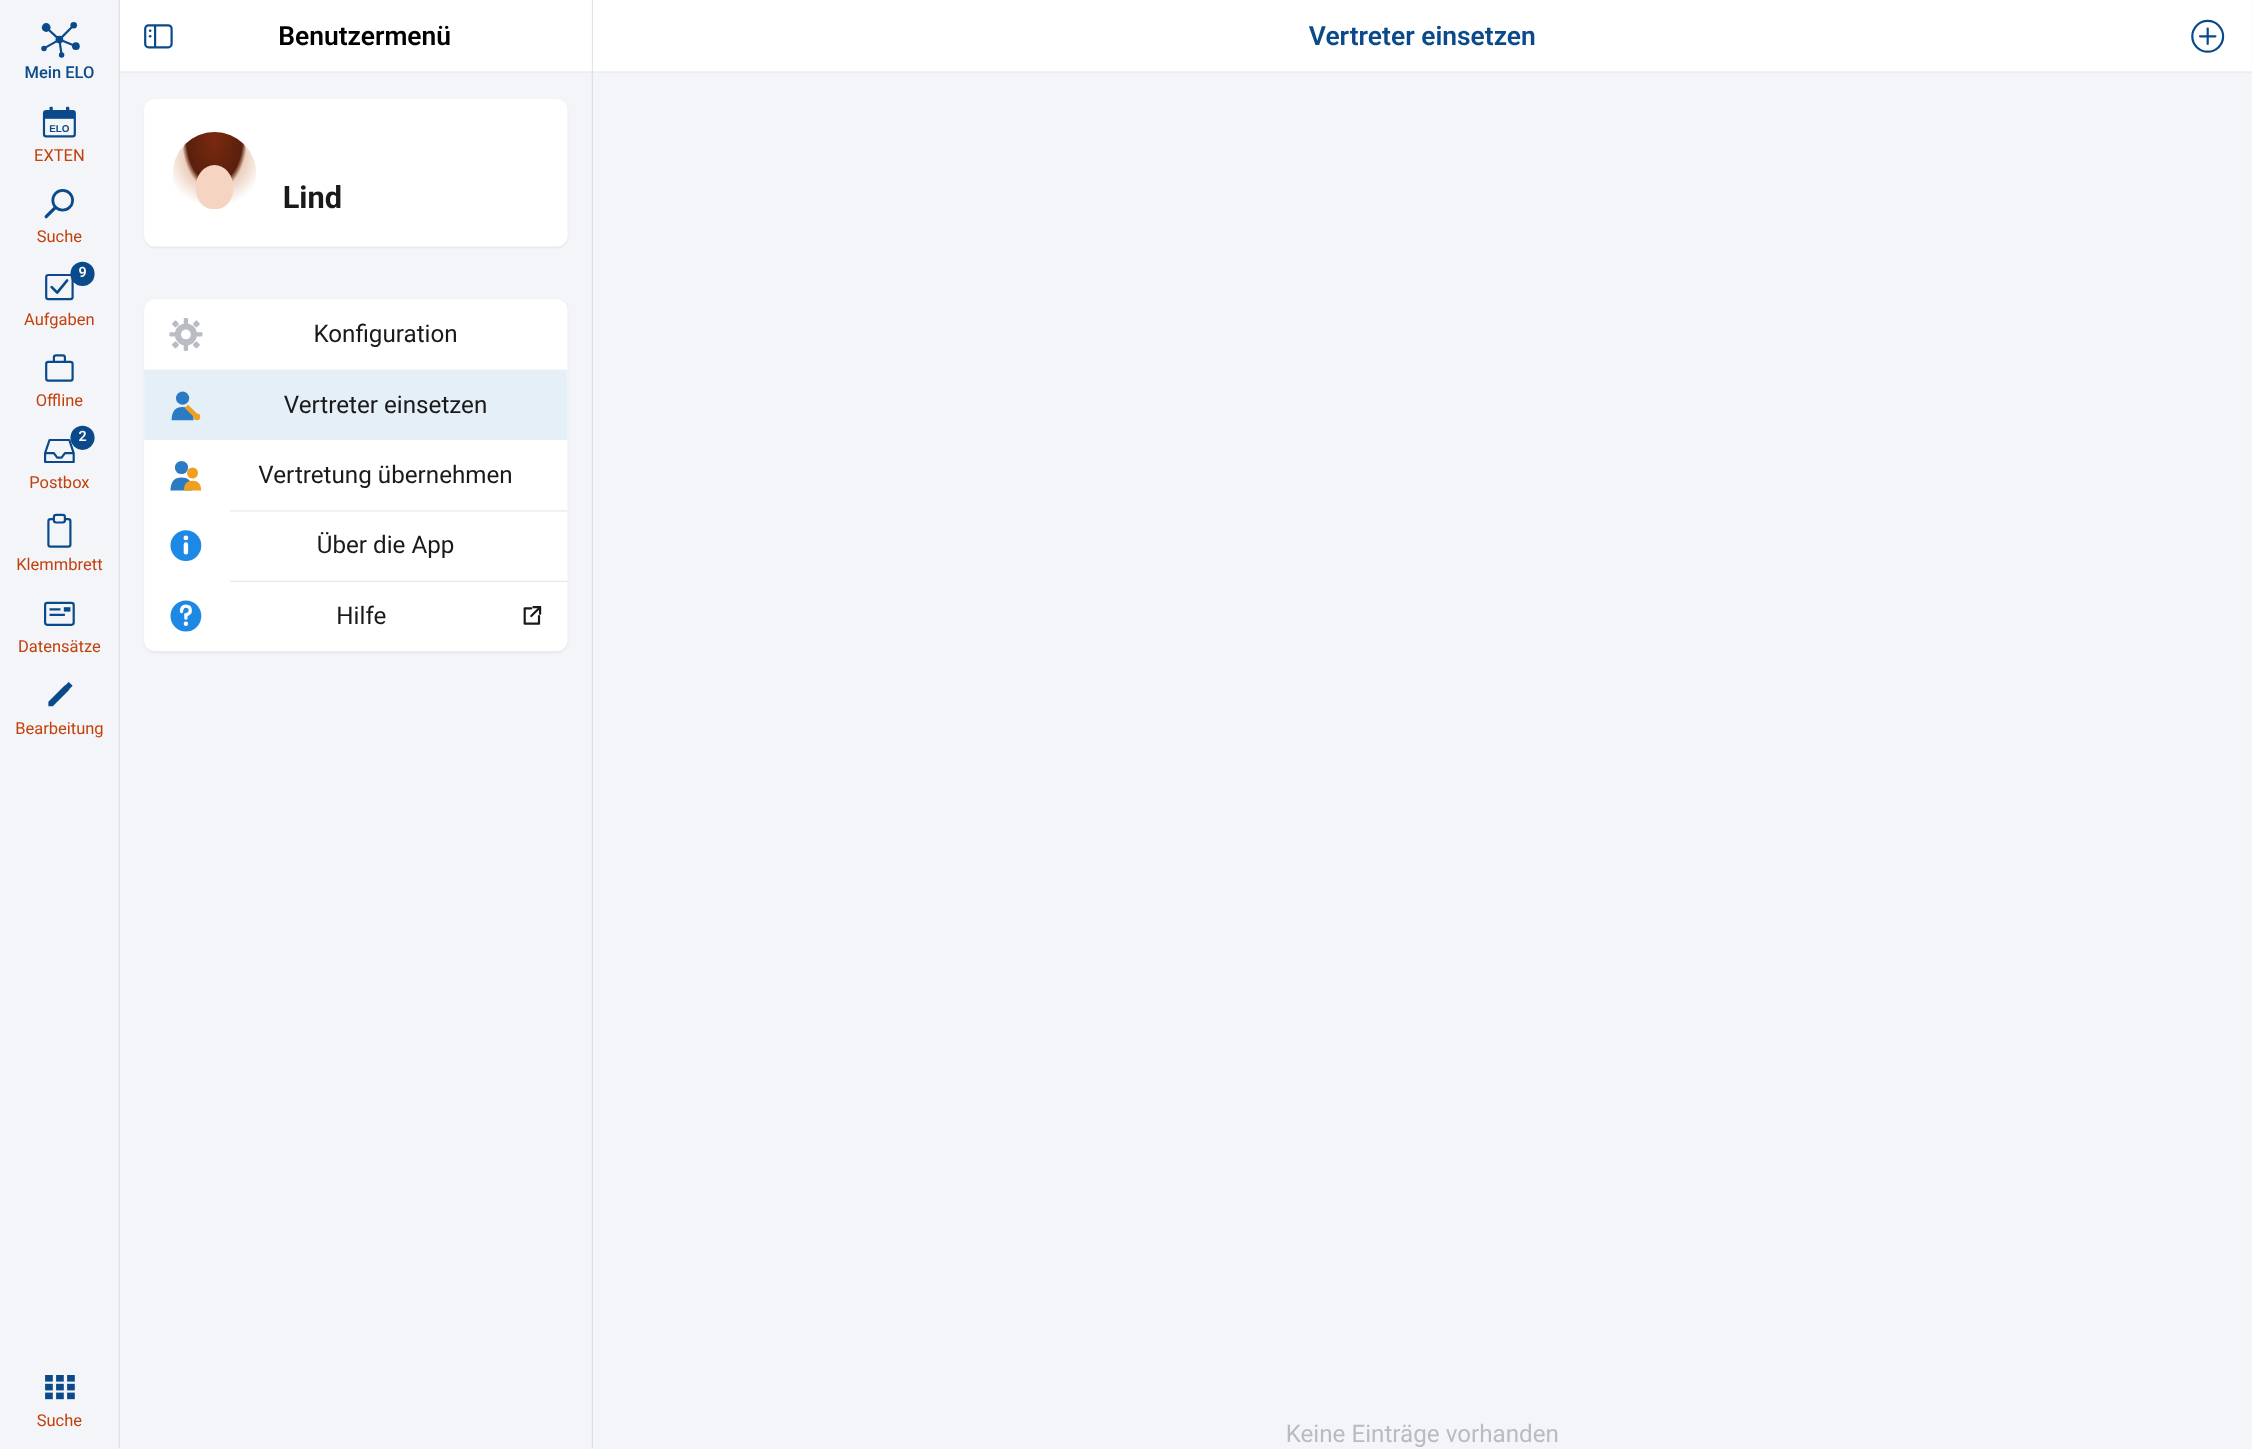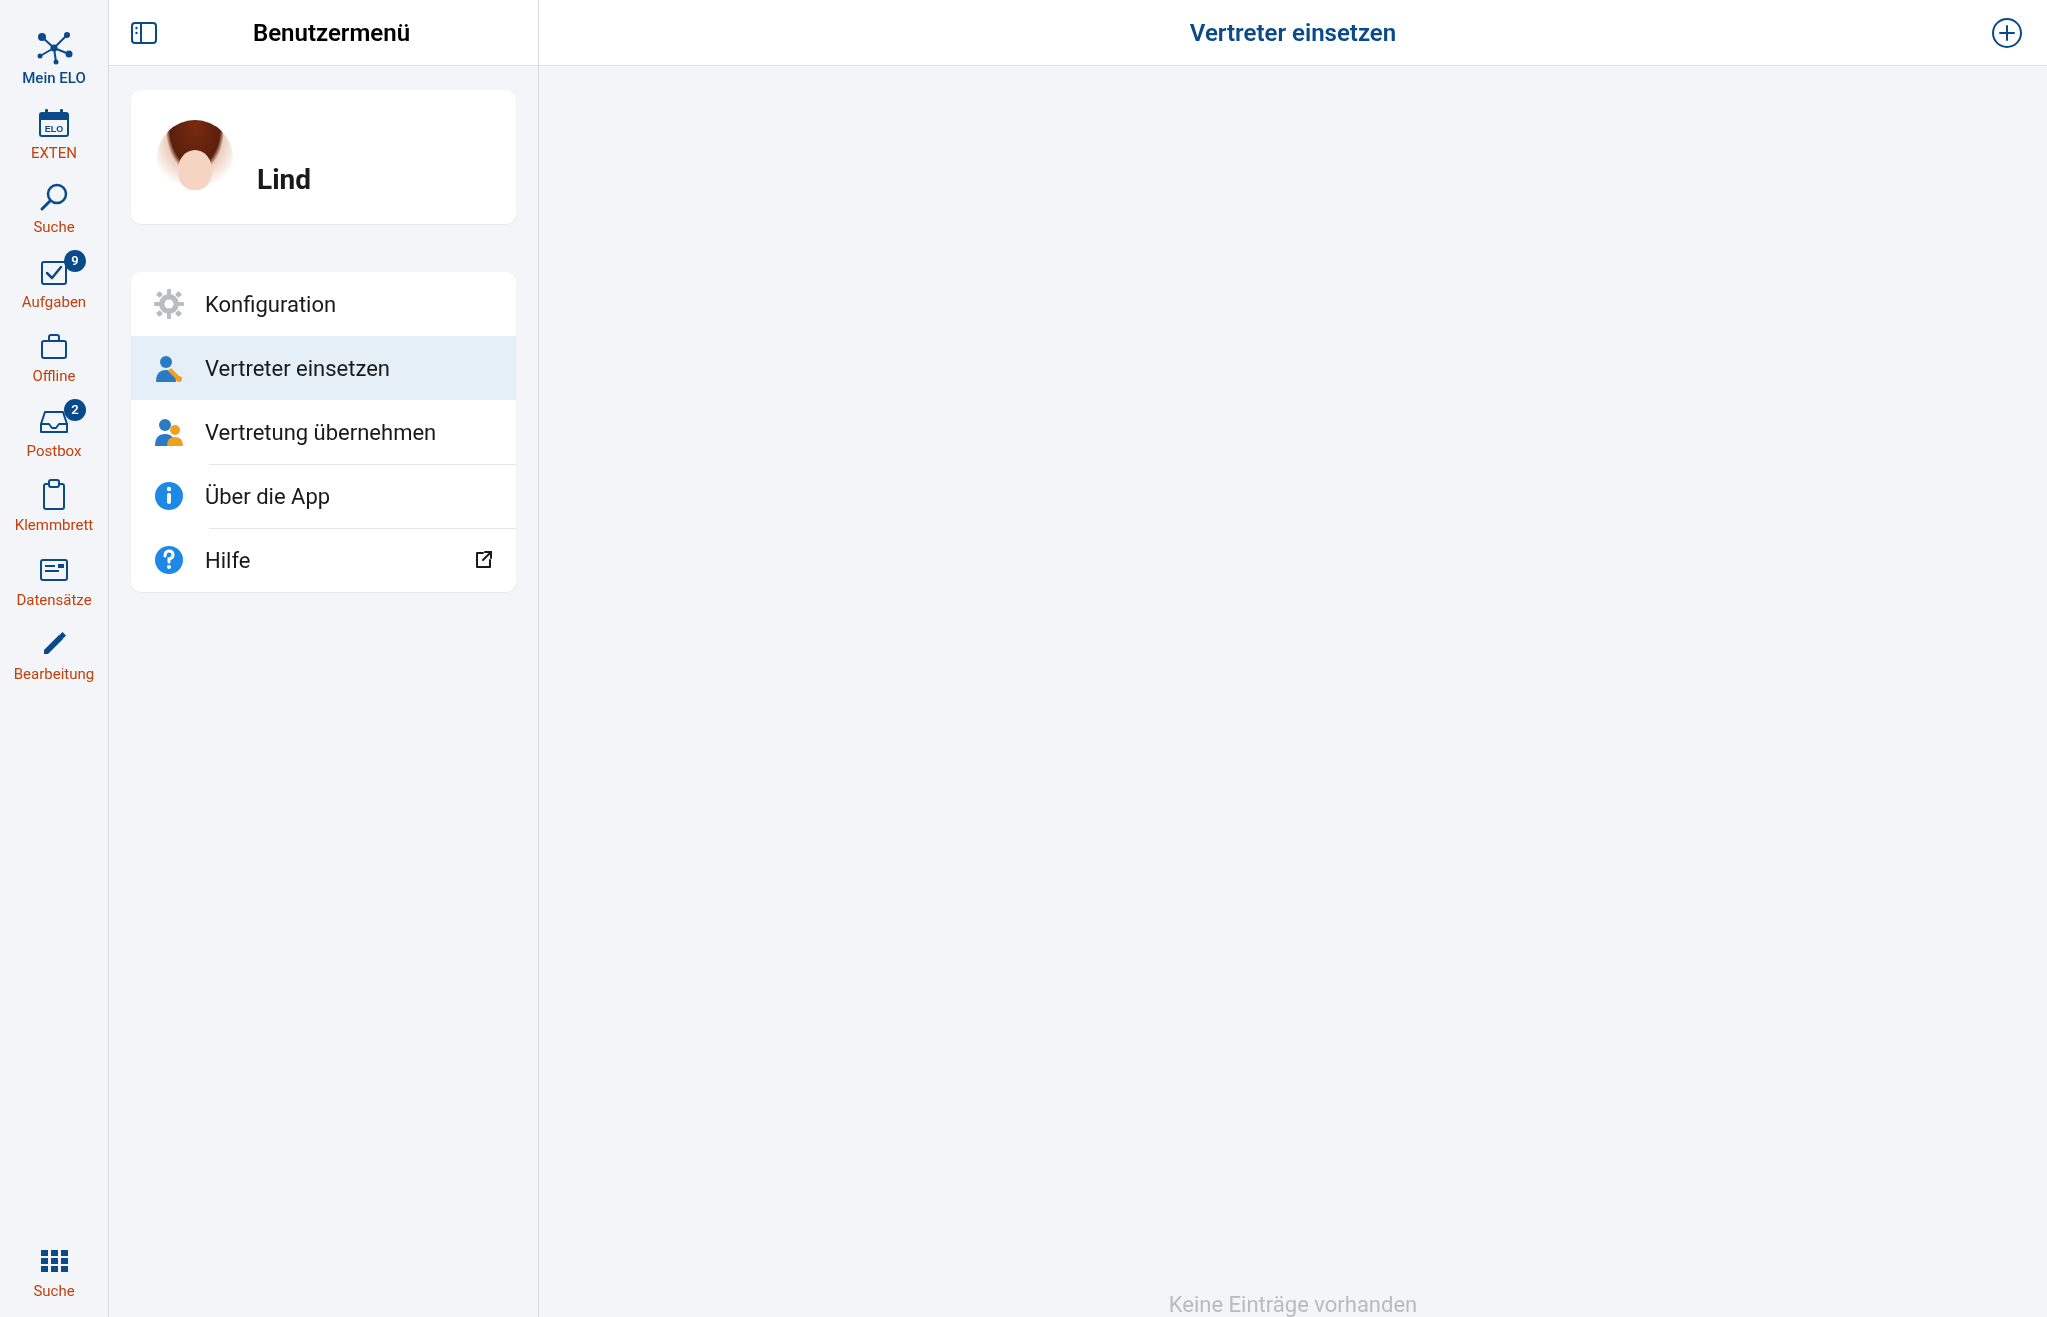--- a/index.html
+++ b/index.html
@@ -16,21 +16,21 @@
   }
 
   
   .sidebar {
     width: 109px;
     background: #f4f5f8;
     border-right: 1px solid #d8dbe0;
     display: flex;
     flex-direction: column;
     align-items: flex-start;
-    padding-top: 20px;
+    padding-top: 8px;
   }
   .side-item {
     width: 100%;
     display: flex;
     flex-direction: column;
     align-items: center;
     justify-content: center;
     padding: 10px 0 8px;
     cursor: pointer;
     position: relative;
@@ -175,21 +175,21 @@
   .menu-row.selected {
     background: #e4eff8;
   }
   .menu-row.selected::before,
   .menu-row.selected + .menu-row::before { display: none; }
   .menu-row .row-icon {
     width: 36px; height: 36px;
     display: flex; align-items: center; justify-content: center;
     flex-shrink: 0;
   }
-  .menu-row .row-label { flex: 1; }
+  .menu-row .row-label { flex: 1; text-align: center; }
   .menu-row .row-trailing {
     width: 26px; height: 26px;
     display: flex; align-items: center; justify-content: center;
     color: #1a1a1a;
   }
 
   
   .right-panel {
     flex: 1 1 auto;
     background: #f4f5f8;

